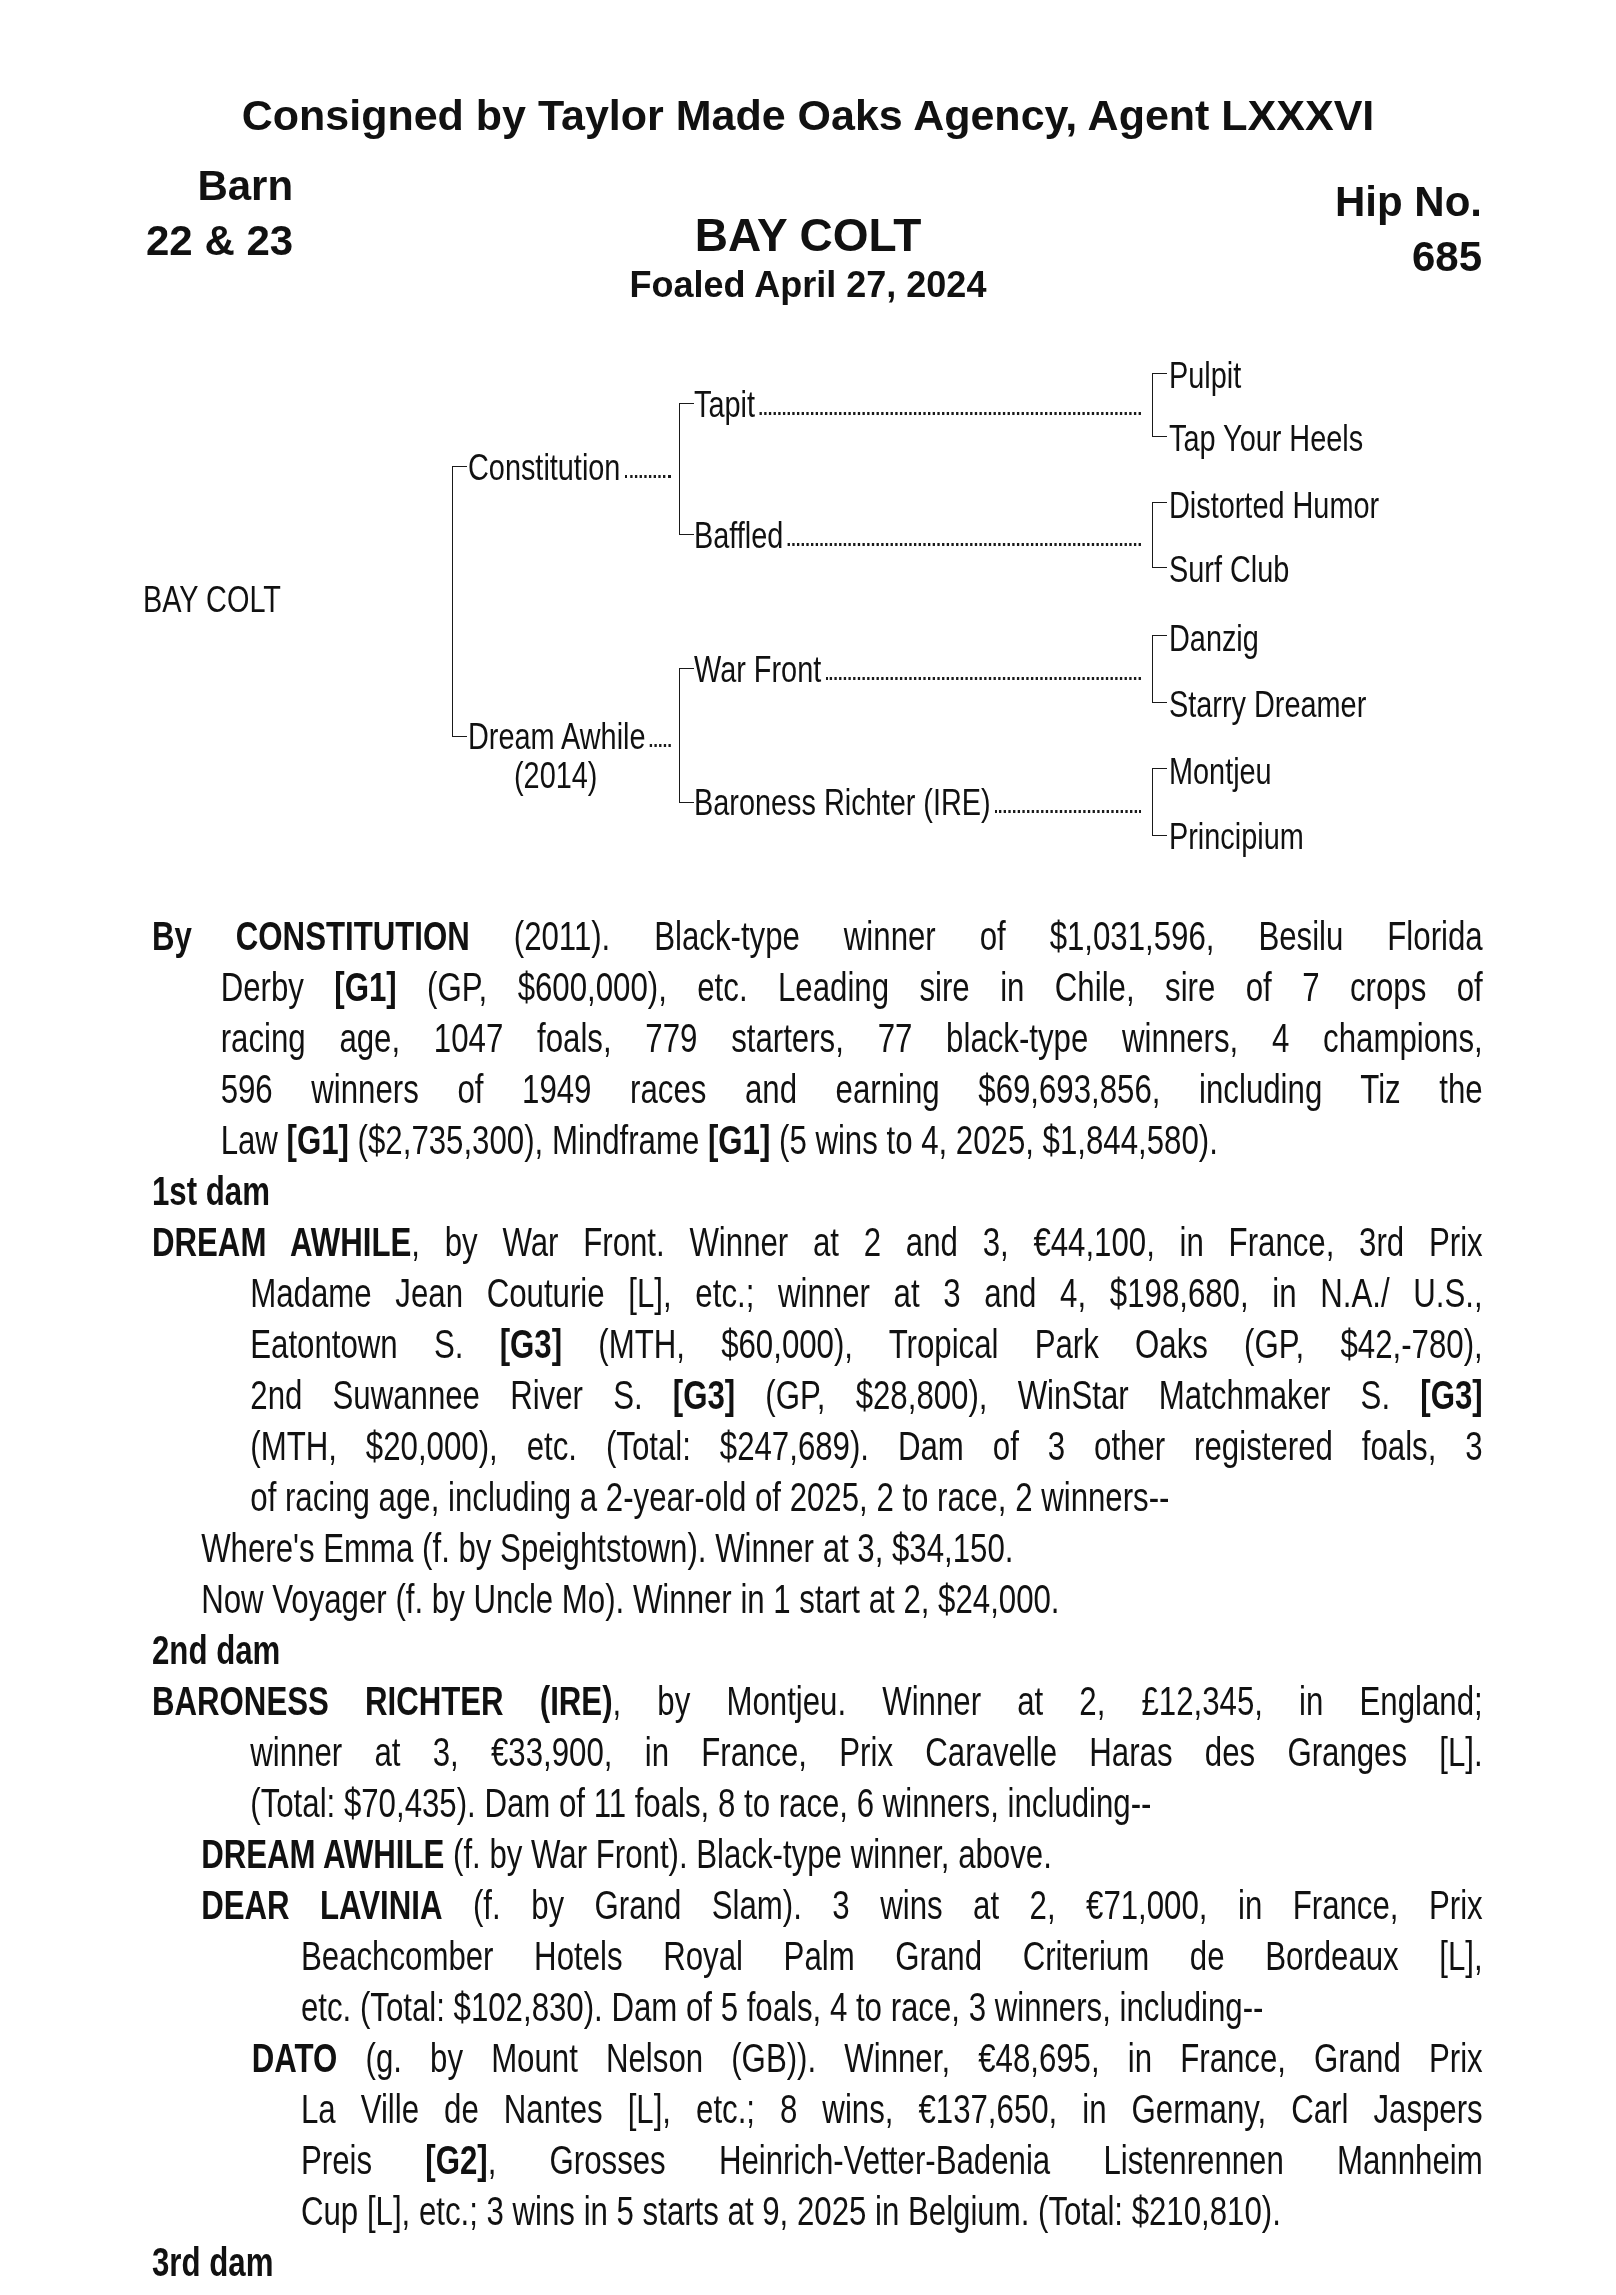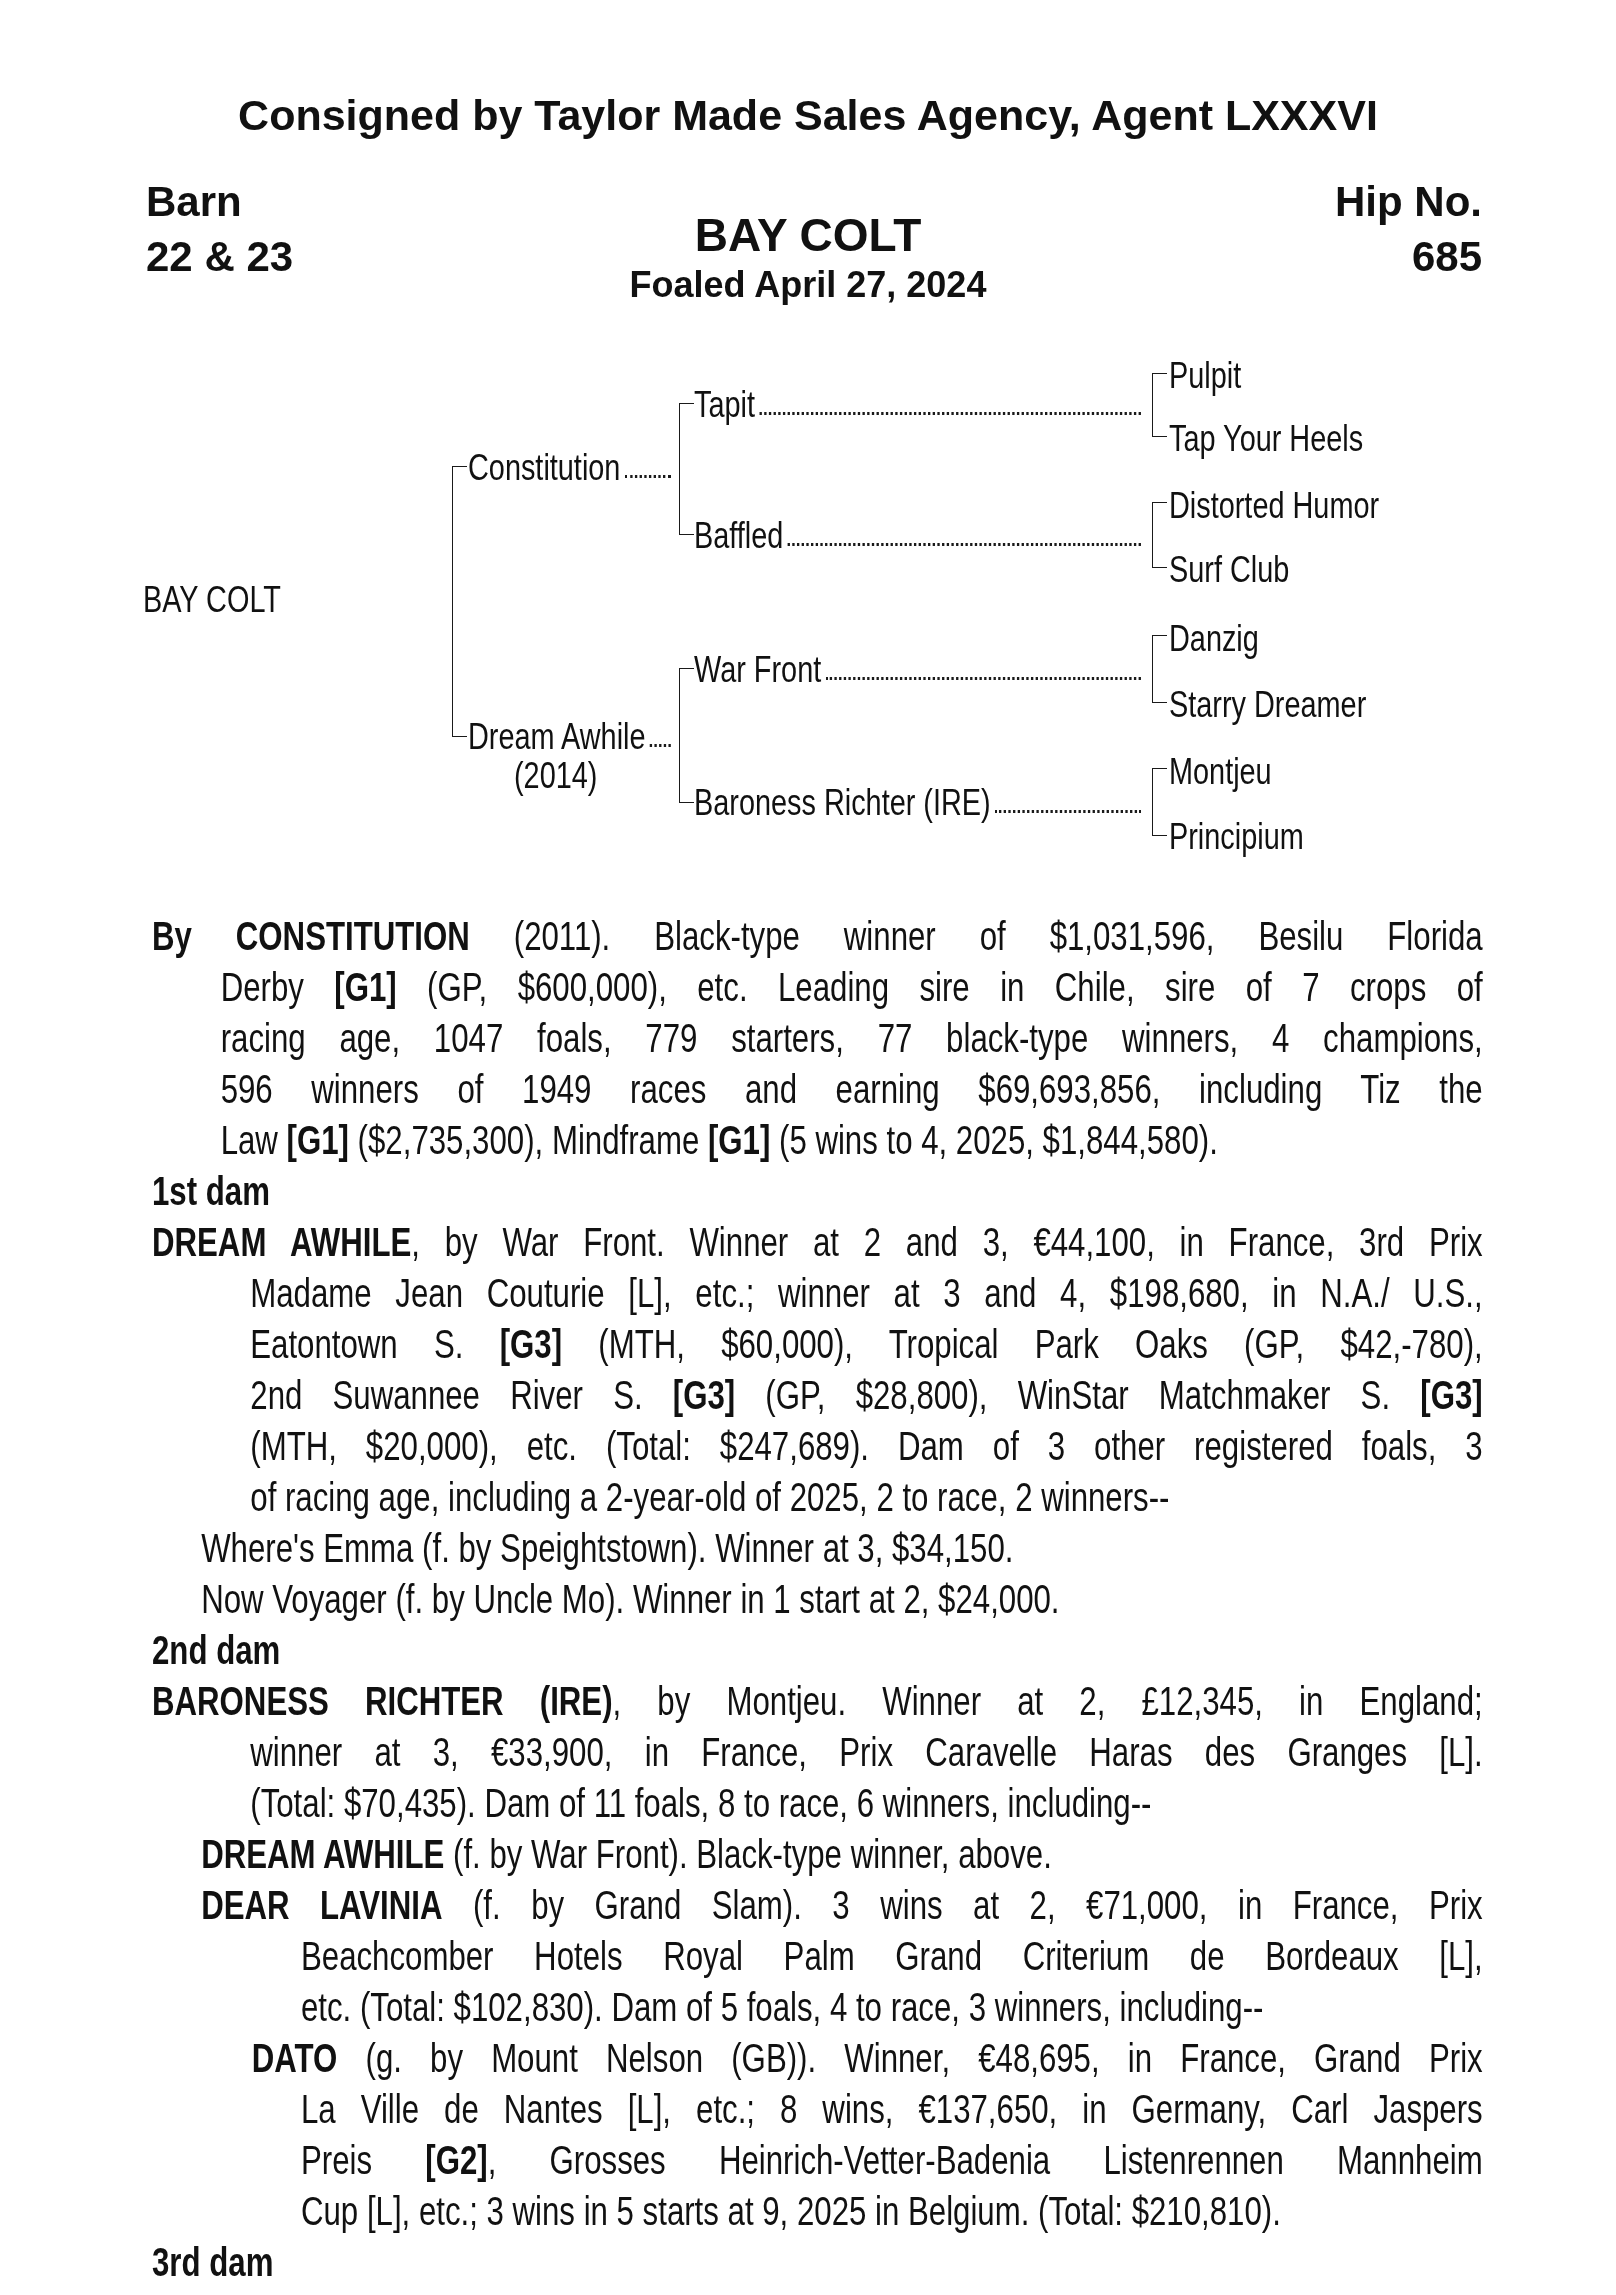--- a/index.html
+++ b/index.html
@@ -3,21 +3,21 @@
 <meta charset="utf-8">
 <style>
   html,body{margin:0;padding:0;background:#e8e8e8;}
   .page{position:relative;width:1616px;height:3227px;background:#ffffff;overflow:hidden;
         font-family:"Liberation Sans", sans-serif;color:#111;}
 
   
   .consigned{position:absolute;left:0;top:91px;width:1616px;text-align:center;
              font-size:43px;font-weight:bold;white-space:nowrap;}
   .corner{position:absolute;font-size:42px;font-weight:bold;line-height:51px;}
-  .corner-left{left:146px;top:160px;text-align:left;margin-top:16px;}
+  .corner-left{left:146px;top:160px;text-align:right;}
   .corner-right{right:134px;top:176px;text-align:right;}
   .corner div{margin-bottom:3.7px;}
   .title{position:absolute;left:0;top:208px;width:1616px;text-align:center;
          font-size:46px;font-weight:bold;}
   .foaled{position:absolute;left:0;top:264px;width:1616px;text-align:center;
           font-size:36px;font-weight:bold;}
 
   
   .tree{position:absolute;left:0;top:0;width:1616px;height:872px;}
   .tnode{position:absolute;font-size:37px;line-height:43px;white-space:nowrap;
@@ -38,21 +38,21 @@
   .bline{text-align:justify;text-justify:inter-word;}
   .bline.just{text-align-last:justify;}
   .bline.last{text-align-last:left;}
   .bb{font-weight:bold;}
 </style>
 </head>
 <body>
 
 <div class="page">
 
-  <div class="consigned">Consigned by Taylor Made Sales Agency, Agent LXXXVI</div>
+  <div class="consigned">Consigned by Taylor Made Oaks Agency, Agent LXXXVI</div>
 
   <div class="corner corner-left">
     <div>Barn</div>
     <div>22 &amp; 23</div>
   </div>
 
   <div class="corner corner-right">
     <div>Hip No.</div>
     <div>685</div>
   </div>

